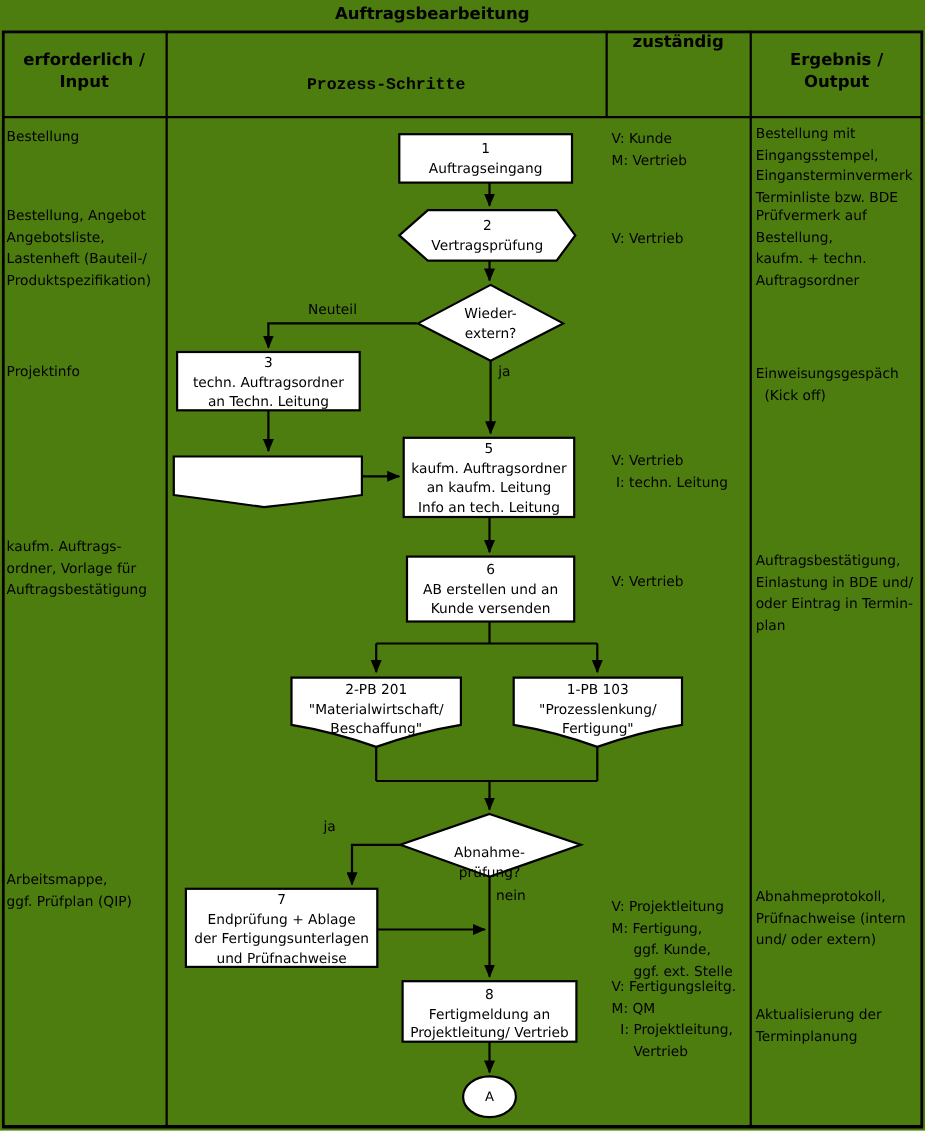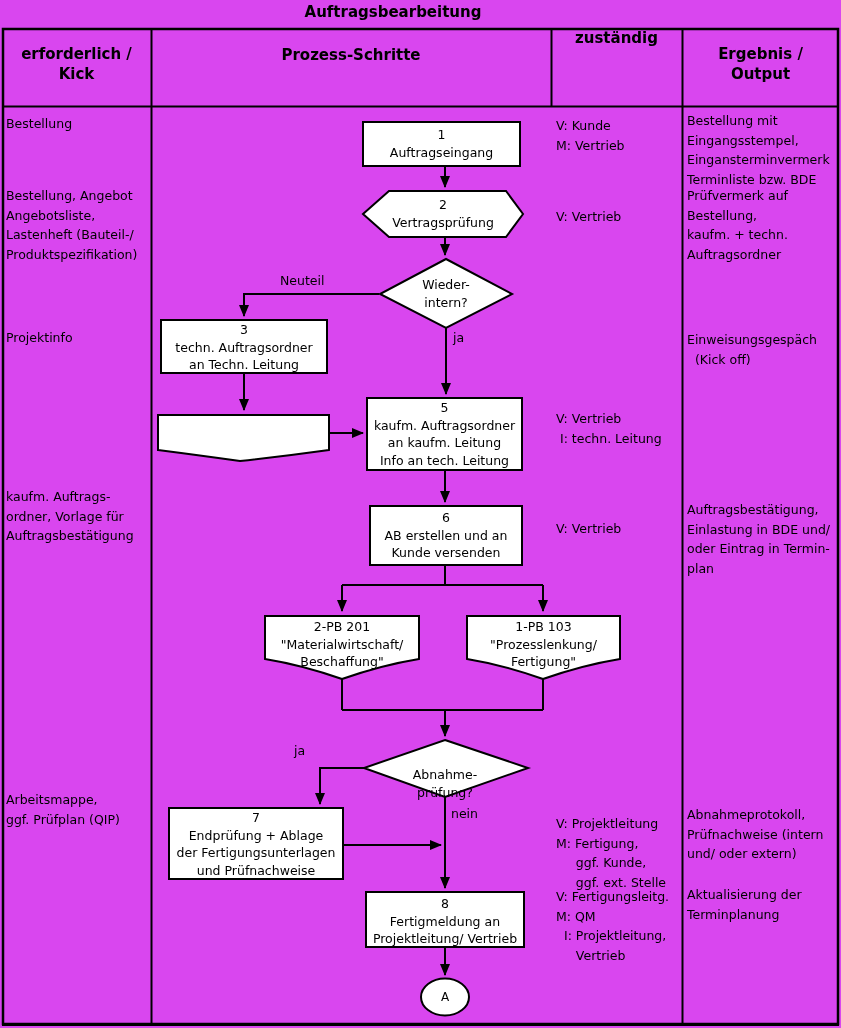--- a/index.html
+++ b/index.html
@@ -1,17 +1,17 @@
 <!DOCTYPE html>
 <html><head>
 <meta charset="utf-8">
 <style>
   html,body{margin:0;padding:0;background:#ffffff;}
   #stage{
-    position:relative;width:841px;height:1028px;background:#d946ef;
+    position:relative;width:841px;height:1028px;background:#4d7c0f;
     font-family:"DejaVu Sans","Liberation Sans",sans-serif;color:#000;
     overflow:hidden;
   }
   #canvas{position:absolute;left:0;top:0;z-index:1;}
   .lbl{position:absolute;z-index:2;font-size:12.5px;line-height:19.5px;white-space:pre-line;}
   .node{text-align:center;line-height:17.5px;}
   .b{font-weight:bold;font-size:15px;line-height:20px;}
   .ctr{text-align:center;}
   .edge{font-size:12.5px;line-height:14px;}
 </style>
@@ -71,22 +71,22 @@
       <polygon points="445,740 528,768 445,797 364,768"></polygon>
       <rect x="169" y="808" width="174" height="71"></rect>
       <rect x="366" y="892" width="158" height="55"></rect>
       <ellipse cx="445" cy="997" rx="24" ry="18.5"></ellipse>
     </g>
   </svg>
 
   <div class="lbl b ctr" style="left:261px;top:2px;width:264px;">Auftragsbearbeitung</div>
 
   <div class="lbl b ctr" style="left:2px;top:44px;width:149px;">erforderlich /
-Kick</div>
-  <div class="lbl b ctr" style="left:151px;top:45px;width:400px;">Prozess-Schritte</div>
+Input</div>
+  <div class="lbl b ctr" style="left:151px;top:68px;width:400px;font-family:Liberation Mono, monospace;">Prozess-Schritte</div>
   <div class="lbl b ctr" style="left:551px;top:28px;width:131px;">zuständig</div>
   <div class="lbl b ctr" style="left:682px;top:44px;width:157px;">Ergebnis /
 Output</div>
 
   <div class="lbl" style="left:6px;top:114px;width:144px;">Bestellung</div>
   <div class="lbl" style="left:6px;top:186px;width:144px;">Bestellung, Angebot
 Angebotsliste,
 Lastenheft (Bauteil-/
 Produktspezifikation)</div>
   <div class="lbl" style="left:6px;top:328px;width:160px;">Projektinfo</div>
@@ -121,29 +121,29 @@
 Terminliste bzw. BDE</div>
   <div class="lbl" style="left:687px;top:330px;width:152px;">Einweisungsgespäch
 &nbsp;&nbsp;(Kick off)</div>
   <div class="lbl" style="left:687px;top:805px;width:152px;">Abnahmeprotokoll,
 Prüfnachweise (intern
 und/ oder extern)</div>
   <div class="lbl" style="left:687px;top:500px;width:152px;">Auftragsbestätigung,
 Einlastung in BDE und/
 oder Eintrag in Termin-
 plan</div>
-  <div class="lbl" style="left:687px;top:885px;width:152px;">Aktualisierung der
+  <div class="lbl" style="left:687px;top:912px;width:152px;">Aktualisierung der
 Terminplanung</div>
 
   <div class="lbl node" style="left:363px;top:126px;width:157px;">1
 Auftragseingang</div>
   <div class="lbl node" style="left:363px;top:196px;width:160px;">2
 Vertragsprüfung</div>
   <div class="lbl node" style="left:376px;top:276px;width:140px;">Wieder-
-intern?</div>
+extern?</div>
   <div class="lbl node" style="left:161px;top:321px;width:166px;">3
 techn. Auftragsordner
 an Techn. Leitung</div>
   <div class="lbl node" style="left:367px;top:399px;width:155px;">5
 kaufm. Auftragsordner
 an kaufm. Leitung
 Info an tech. Leitung</div>
   <div class="lbl node" style="left:370px;top:509px;width:152px;">6
 AB erstellen und an
 Kunde versenden</div>

